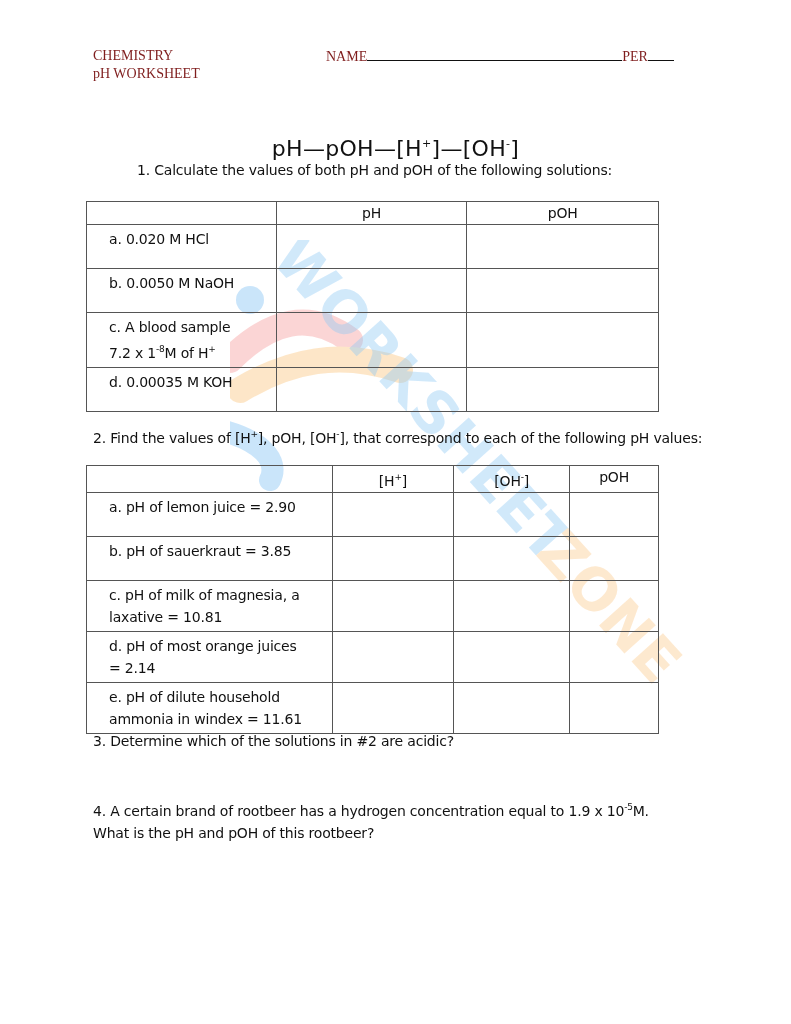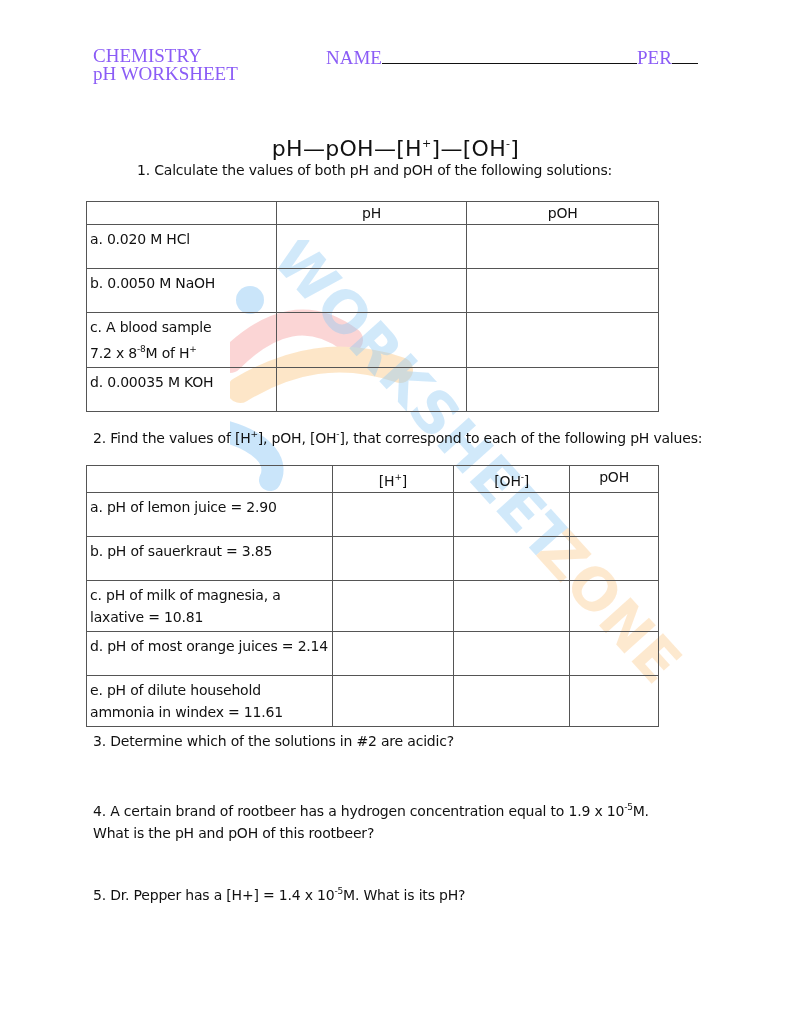--- a/index.html
+++ b/index.html
@@ -5,37 +5,37 @@
     * { box-sizing: border-box; margin: 0; padding: 0; }
     html, body { width: 791px; height: 1024px; background: #ffffff; overflow: hidden; }
     body { position: relative; font-family: "DejaVu Sans", sans-serif; color: #111; }
 
     .watermark {
       position: absolute; left: 230px; top: 240px; width: 520px; height: 520px;
       pointer-events: none; z-index: 0;
     }
     .content { position: absolute; left: 0; top: 0; width: 791px; height: 1024px; z-index: 1; }
 
-    .hdr { position: absolute; font-family: "Liberation Serif", serif; font-size: 19px; color: #8b5cf6; }
+    .hdr { position: absolute; font-family: "Liberation Serif", serif; font-size: 14px; color: #7f1d1d; }
     .hdr-left { left: 93px; top: 47px; line-height: 18px; }
     .hdr-name { left: 326px; top: 47px; white-space: nowrap; }
     .hdr-name .line { display: inline-block; width: 255px; border-bottom: 1px solid #111; height: 14px; vertical-align: baseline; }
     .hdr-name .perline { display: inline-block; width: 26px; border-bottom: 1px solid #111; height: 14px; }
 
     .title {
       position: absolute; left: 0; width: 791px; top: 94px; text-align: center;
       font-family: "DejaVu Sans", sans-serif; font-size: 22px; letter-spacing: 0.3px; margin-top: 42px;
     }
     .title sup { font-size: 11px; vertical-align: 9px; }
 
     .q { position: absolute; left: 93px; font-size: 14px; line-height: 22px; letter-spacing: -0.2px; }
     .q sup { font-size: 9px; vertical-align: 6px; }
 
     table { position: absolute; border-collapse: collapse; font-size: 14px; }
-    td, th { border: 1px solid #555; vertical-align: top; font-weight: normal; padding: 3px 3px; line-height: 22px; letter-spacing: -0.2px; }
+    td, th { border: 1px solid #555; vertical-align: top; font-weight: normal; padding: 3px 22px; line-height: 22px; letter-spacing: -0.2px; }
     th { text-align: center; padding: 0 6px; height: 22px; line-height: 22px; }
     td sup, th sup { font-size: 9px; vertical-align: 6px; }
 
     #t1 { left: 86px; top: 201px; width: 573px; }
     #t1 col.c0 { width: 190px; } #t1 col.c1 { width: 191px; } #t1 col.c2 { width: 192px; }
     #t1 tr.row td { height: 44px; }
 
     #t2 { left: 86px; top: 465px; width: 573px; }
     #t2 col.c0 { width: 246px; } #t2 col.c1 { width: 122px; } #t2 col.c2 { width: 116px; } #t2 col.c3 { width: 89px; }
     #t2 tr.row td { height: 44px; }
@@ -90,21 +90,21 @@
       <td></td>
     </tr>
     <tr class="row">
       <td>b. 0.0050 M NaOH</td>
       <td></td>
       <td></td>
     </tr>
     <tr class="row">
       <td>
         <div>c. A blood sample</div>
-        <div><span>7.2 x 8</span><sup>-8</sup><span>M of H</span><sup>+</sup></div>
+        <div><span>7.2 x 1</span><sup>-8</sup><span>M of H</span><sup>+</sup></div>
       </td>
       <td></td>
       <td></td>
     </tr>
     <tr class="row">
       <td>d. 0.00035 M KOH</td>
       <td></td>
       <td></td>
     </tr>
   </tbody>
@@ -161,17 +161,14 @@
   </tbody>
     </table>
 
   <div class="q" style="top:730px;">3. Determine which of the solutions in #2 are acidic?</div>
 
   <div class="q" style="top:796px; width:620px;">
     <div><span>4. A certain brand of rootbeer has a hydrogen concentration equal to 1.9 x 10</span><sup>-5</sup><span>M.</span></div>
     <div>What is the pH and pOH of this rootbeer?</div>
   </div>
 
-  <div class="q" style="top:880px;">
-    <span>5. Dr. Pepper has a [H+] = 1.4 x 10</span><sup>-5</sup><span>M.  What is its pH?</span>
-  </div>
 
 </div>
 
 </body></html>

